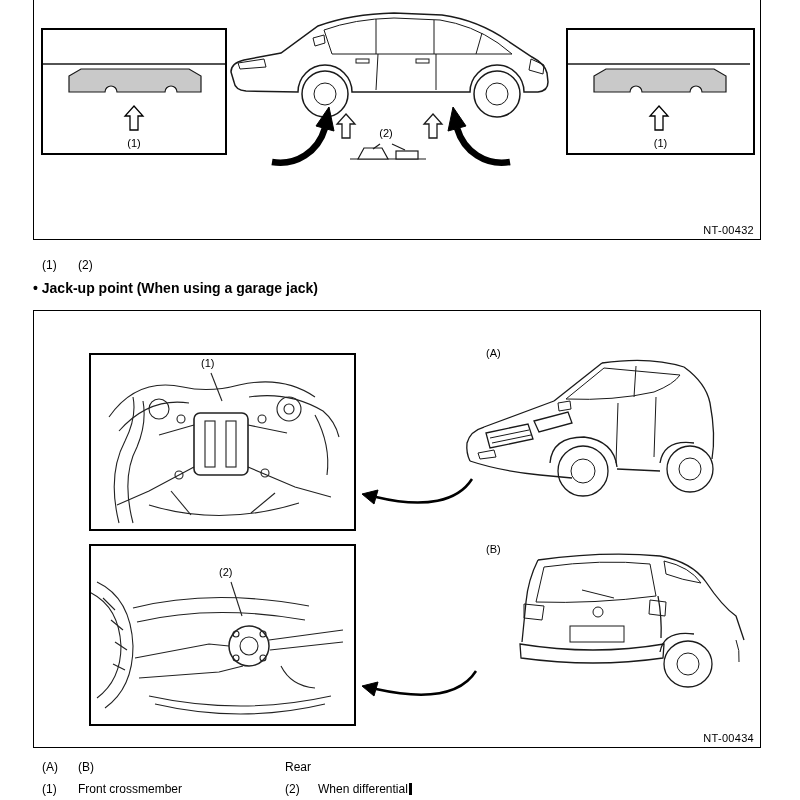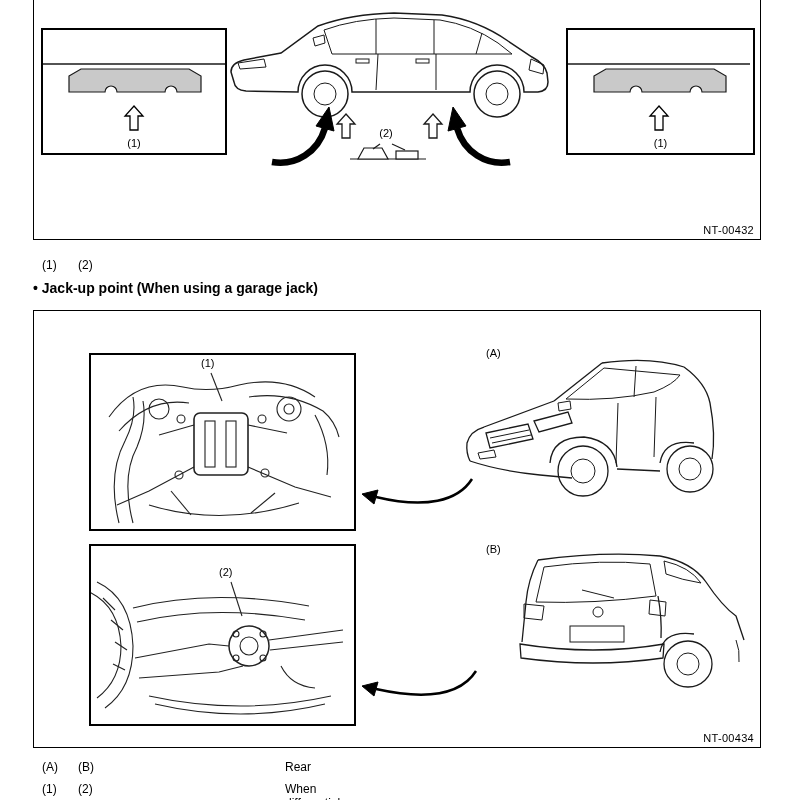--- a/index.html
+++ b/index.html
@@ -242,19 +242,20 @@
     <span class="ref">NT-00434</span>
   </div>
 
   <div class="legend legend2a">
     <span>(A)</span>
     <span>(B)</span>
     <span>Rear</span>
   </div>
   <div class="legend legend2b">
     <span>(1)</span>
+    <span>Front crossmember</span>
     <span>(2)</span>
     <span>
       <span>When differential</span><span class="caret"></span>
     </span>
   </div>
 
 </div>
 
 </body></html>

